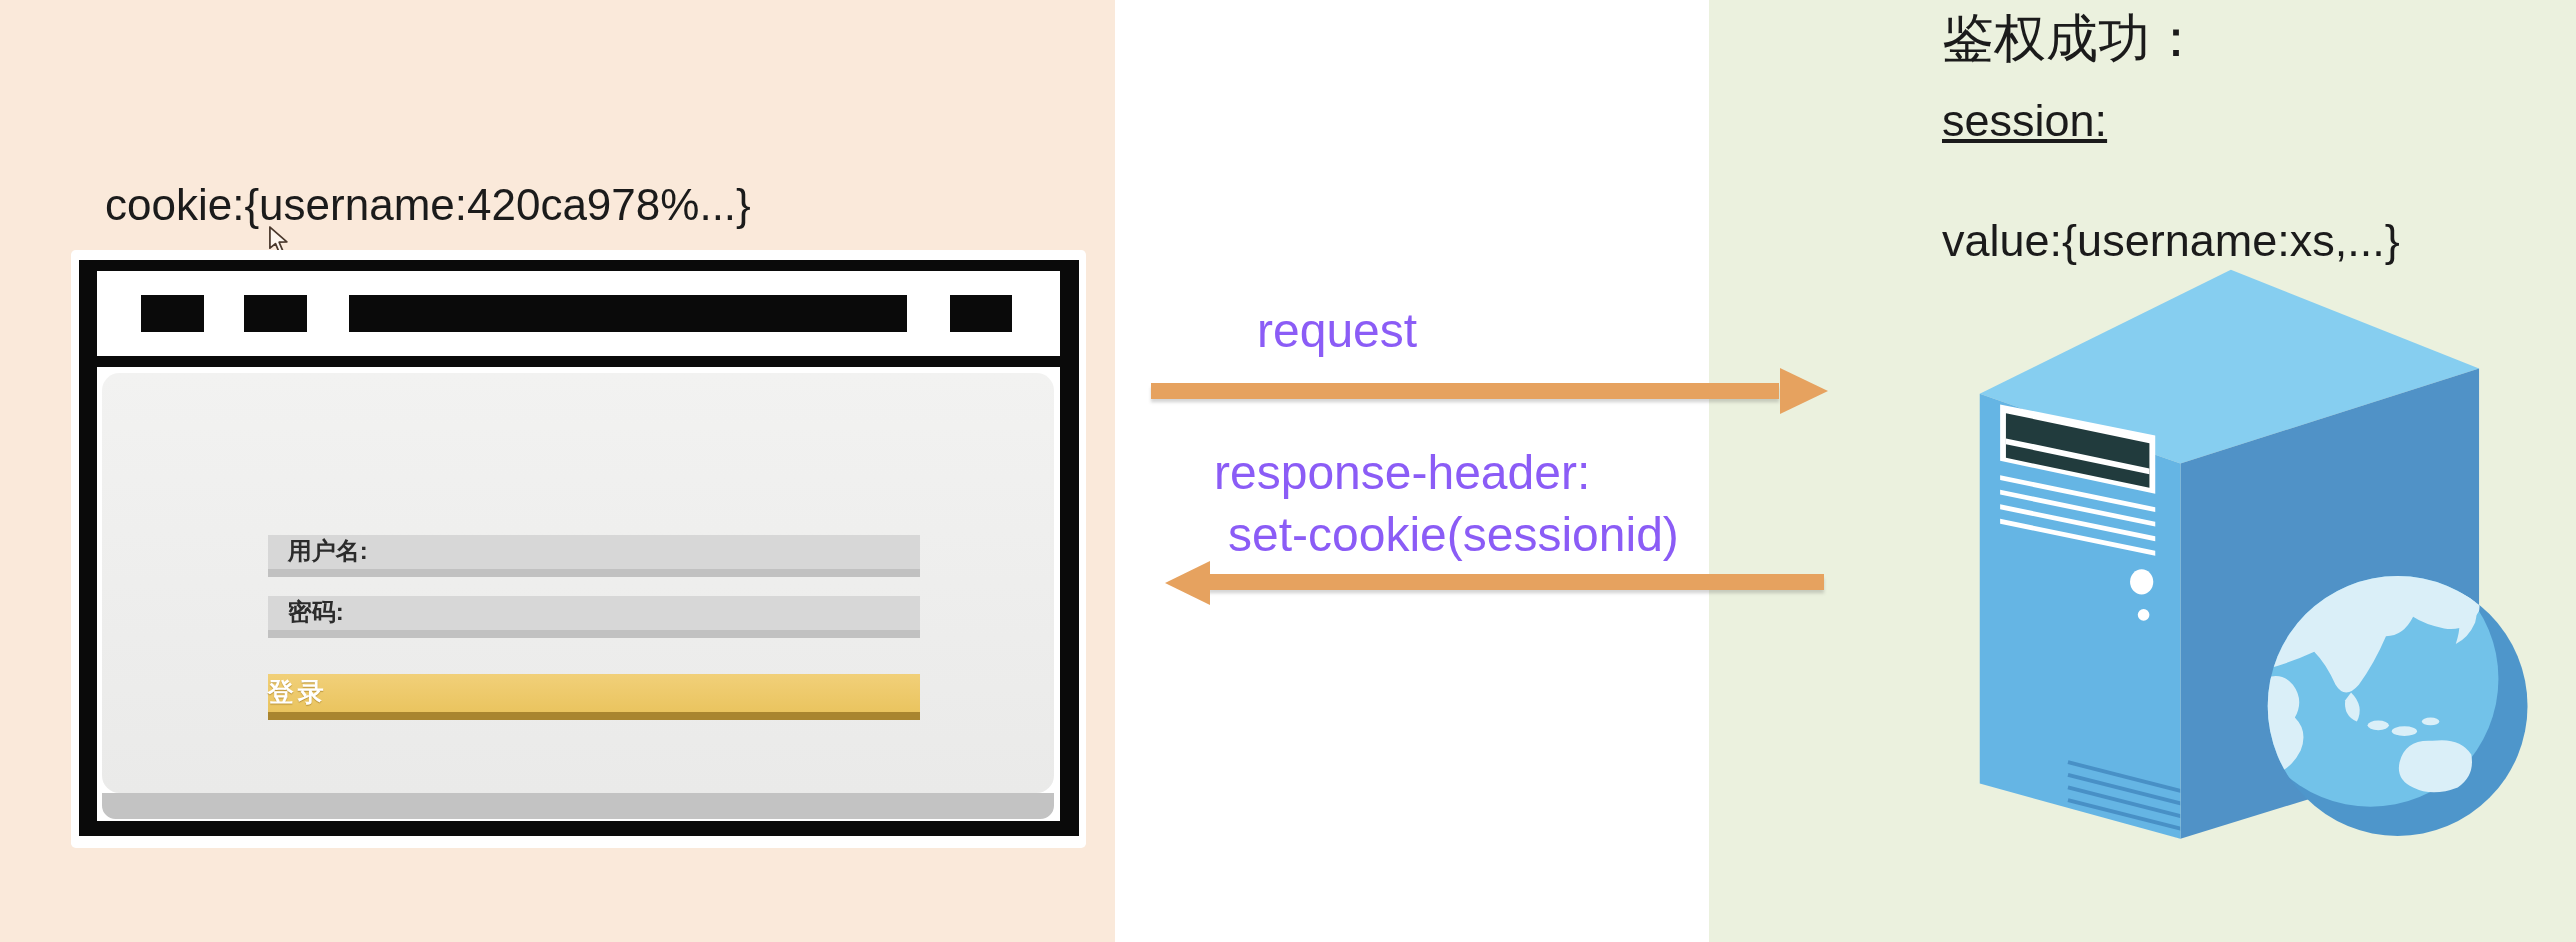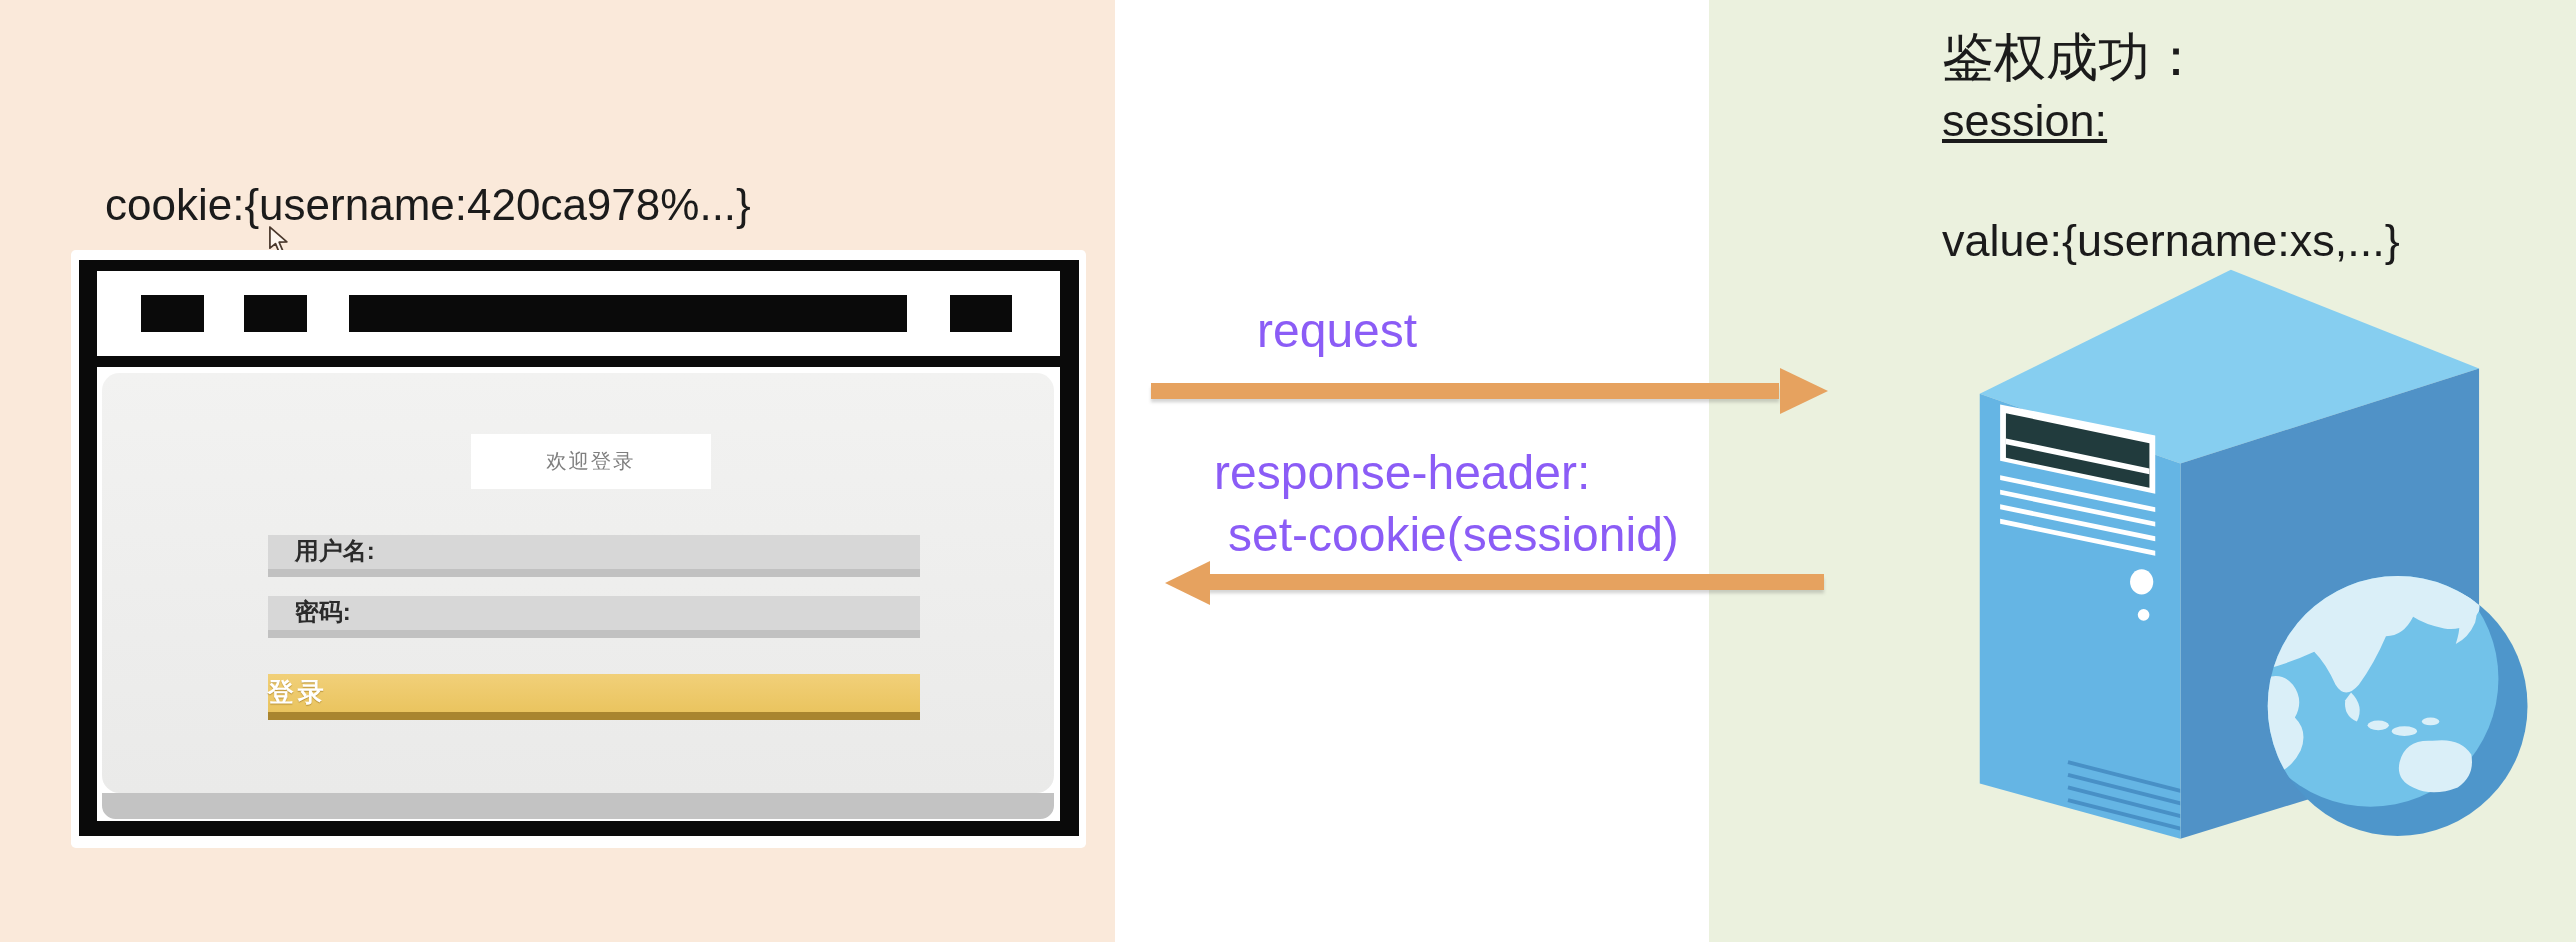--- a/index.html
+++ b/index.html
@@ -26,21 +26,21 @@
   .tb-sep{position:absolute;left:0;top:85px;width:100%;height:11.6px;background:#0a0a0a;}
   .panel{position:absolute;left:4.8px;top:102px;width:952px;height:420px;border-radius:17.5px;
          background:linear-gradient(180deg,#F2F2F1 0%,#EAEAE9 100%);}
   .panel-shadow{position:absolute;left:4.8px;top:522px;width:952px;height:26px;background:#C3C3C3;border-radius:0 0 13.6px 13.6px;}
   .welcome{position:absolute;left:374px;top:163px;width:240px;height:55px;background:#ffffff;
            font-size:20.4px;color:#7F7F7F;text-align:center;line-height:55px;letter-spacing:1.9px;}
   .field{position:absolute;left:171px;width:652px;height:42px;box-sizing:border-box;
          background:#D7D7D7;border-bottom:8.7px solid #C1C1C1;}
   .field-user{top:264px;}
   .field-pass{top:325px;}
-  .flabel{display:inline-block;padding-left:27px;font-size:24px;line-height:32px;color:#2B2B2B;font-weight:bold;}
+  .flabel{display:inline-block;padding-left:20px;font-size:24px;line-height:32px;color:#2B2B2B;font-weight:bold;}
   .login-btn{position:absolute;left:171px;top:403px;width:652px;height:46px;box-sizing:border-box;
              background:linear-gradient(180deg,#F1D079 0%,#EAC45F 100%);border-bottom:8.7px solid #A9852F;
              cursor:pointer;}
   .login-btn span{font-size:26px;line-height:37px;color:#ffffff;font-weight:bold;letter-spacing:3.9px;
                   text-shadow:0 1px 1px rgba(150,110,20,.6);}
 
   
   .flow-text{position:absolute;font-size:48px;color:#8b5cf6;white-space:nowrap;}
   .req-label{left:1257px;top:303px;}
   .resp-line1{left:1194px;top:445px;margin-left:20px;}
@@ -48,21 +48,21 @@
   .shaft{position:absolute;height:15.5px;background:#E6A25F;box-shadow:0 3.9px 2.9px rgba(90,90,90,.25);}
   .req-shaft{left:1151px;top:383px;width:628px;}
   .req-head{position:absolute;left:1780px;top:368px;width:0;height:0;
             border-top:23px solid transparent;border-bottom:23px solid transparent;border-left:48px solid #E6A25F;}
   .resp-shaft{left:1208px;top:574px;width:616px;}
   .resp-head{position:absolute;left:1165px;top:561px;width:0;height:0;
              border-top:22px solid transparent;border-bottom:22px solid transparent;border-right:45px solid #E6A25F;}
 
   
   .auth{position:absolute;left:1942px;color:#1b1b1b;white-space:nowrap;}
-  .auth-l1{top:23px;font-size:52px;text-align:center;}
+  .auth-l1{top:4px;font-size:52px;text-align:center;}
   .auth-l2{top:95px;font-size:45px;text-decoration:underline;}
   .auth-l3{top:151px;font-size:45px;}
   .auth-l4{top:215px;font-size:45px;}
 
   .server-svg{position:absolute;left:1940px;top:254px;width:636px;height:679px;}
 </style>
 </head>
 <body>
 
 <div class="stage">
@@ -81,21 +81,20 @@
     <div class="frame">
       <div class="tb-sq tb-s1"></div>
       <div class="tb-sq tb-s2"></div>
       <div class="tb-bar"></div>
       <div class="tb-sq tb-s3"></div>
       <div class="tb-sep"></div>
 
       <div class="panel"></div>
       <div class="panel-shadow"></div>
 
-      <div class="welcome">欢迎登录</div>
 
       <div class="field field-user">
         <span class="flabel">用户名:</span>
       </div>
       <div class="field field-pass">
         <span class="flabel">密码:</span>
       </div>
 
       <div class="login-btn">
         <span>登录</span>

